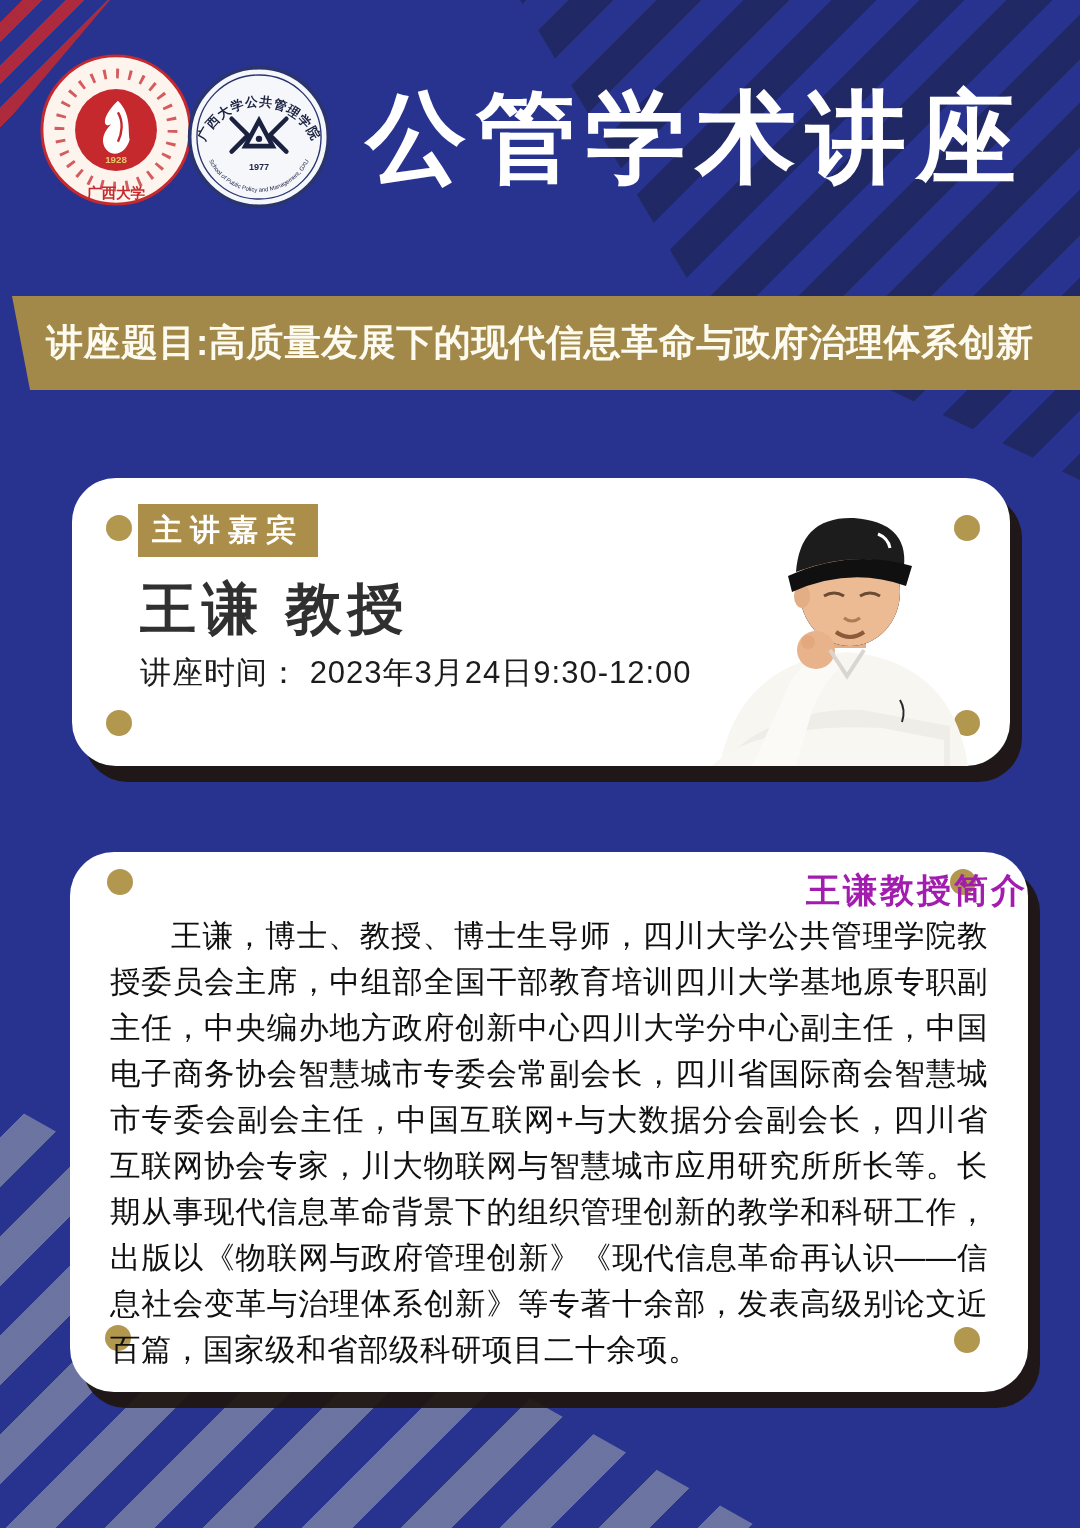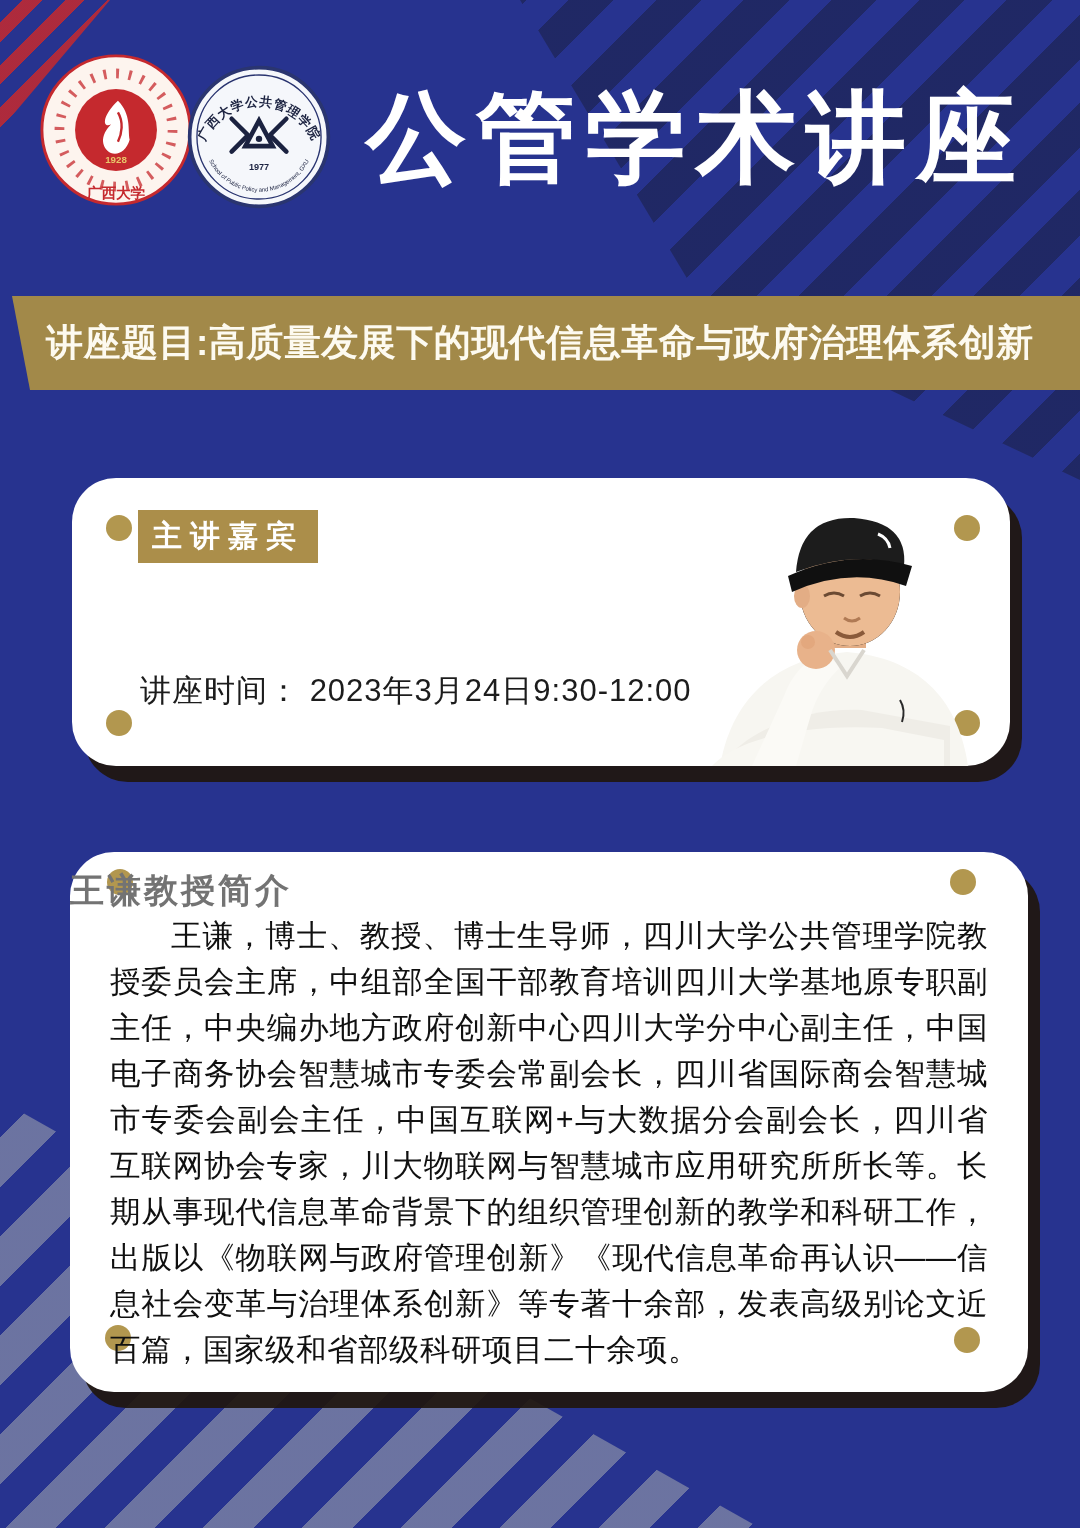--- a/index.html
+++ b/index.html
@@ -45,37 +45,37 @@
   .card{
     background:#ffffff;border-radius:44px;
     box-shadow:12px 16px 0 rgba(32,22,14,.92);
   }
   .card1{left:72px;top:478px;width:938px;height:288px;}
   .card2{left:70px;top:852px;width:958px;height:540px;}
   .gold-dot{
     position:absolute;width:26px;height:26px;border-radius:50%;background:#b2974f;
   }
   .badge{
-    position:absolute;left:66px;top:32px;width:180px;height:53px;background:#ab8e4a;
+    position:absolute;left:66px;top:26px;width:180px;height:53px;background:#ab8e4a;
     color:#ffffff;font-size:30px;font-weight:700;letter-spacing:8px;
     display:flex;align-items:center;justify-content:center;
   }
   .speaker-name{
     position:absolute;left:68px;top:94px;font-size:56px;font-weight:900;
     color:#303030;letter-spacing:6px;white-space:nowrap;
   }
   .info-line{
     position:absolute;left:68px;font-size:31px;color:#1c1c1c;white-space:nowrap;letter-spacing:1px;
   }
-  .info-time{top:192px;}
+  .info-time{top:174px;}
   .info-place{top:232px;}
   .speaker-photo{position:absolute;left:620px;top:22px;width:310px;height:266px;}
   .bio-heading{
-    position:absolute;left:0;top:16px;width:100%;text-align:left;
-    font-size:34px;font-weight:700;color:#737373;letter-spacing:3px;
+    position:absolute;left:0;top:16px;width:100%;text-align:right;
+    font-size:34px;font-weight:700;color:#a21caf;letter-spacing:3px;
   }
   .bio-text{
     position:absolute;left:40px;top:60px;width:878px;
     font-size:30.5px;line-height:46px;color:#101010;
     text-align:justify;text-indent:2em;letter-spacing:0.5px;
   }
 </style>
 </head>
 <body>
 
@@ -124,20 +124,21 @@
   <div class="abs main-title">公管学术讲座</div>
 
   <div class="abs card card1">
     <span class="gold-dot" style="left:34px;top:37px;"></span>
     <span class="gold-dot" style="left:34px;top:232px;"></span>
     <span class="gold-dot" style="left:882px;top:37px;"></span>
     <span class="gold-dot" style="left:882px;top:232px;"></span>
 
     <div class="badge">主讲嘉宾</div>
 
+    <div class="speaker-name">王谦  教授</div>
 
     <div class="info-line info-time"><span>讲座时间：</span> <span>2023年3月24日9:30-12:00</span></div>
 
 
     <svg class="speaker-photo" viewBox="0 0 310 266">
 
       <path d="M28 266 C40 196 86 158 155 152 C226 158 266 198 276 266 Z" fill="#f7f6f1"></path>
       <path d="M28 266 C60 224 120 208 170 210 L258 226 L258 266 Z" fill="#efede7"></path>
 
       <path d="M20 266 C46 238 110 224 190 228 L252 240 L252 266 Z" fill="#f8f7f2"></path>

